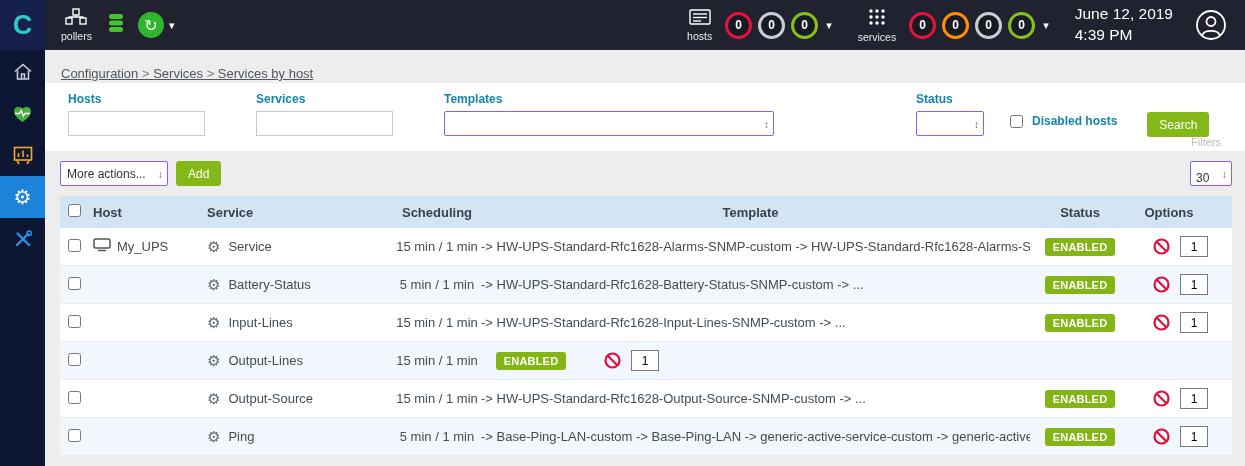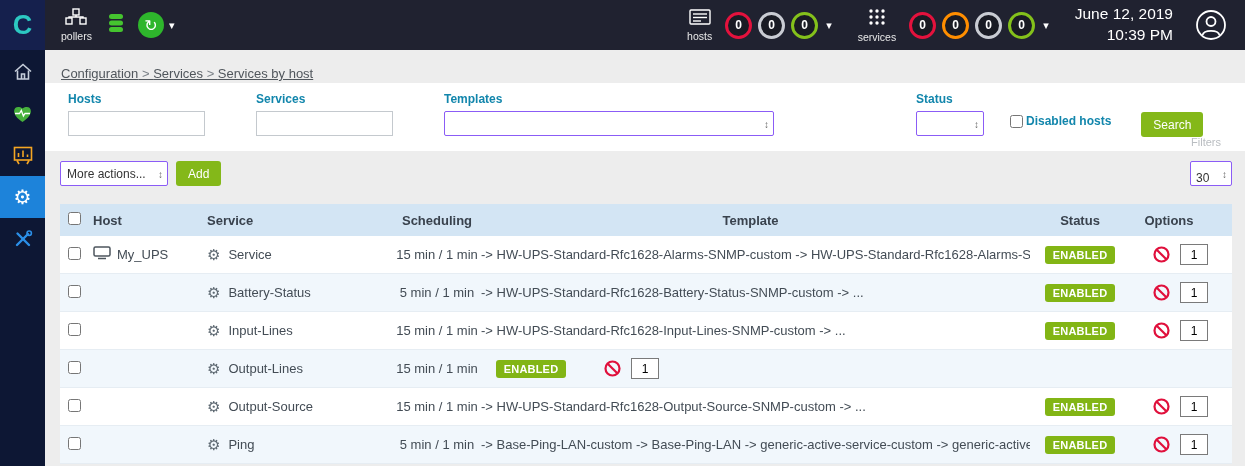--- a/index.html
+++ b/index.html
@@ -21,21 +21,21 @@
   .counter-group.hosts { margin-left:auto; }
   .counter-group.services { margin-left:26px; }
   .counters { display:flex; align-items:center; margin-left:10px; }
   .counter { width:21px; height:21px; border-radius:50%; border:3px solid #999;
     background:#191b24; color:#fff; font-size:12px; font-weight:bold;
     display:flex; align-items:center; justify-content:center; margin:0 3px; }
   .counter.down, .counter.critical { border-color:#e4123d; }
   .counter.warning { border-color:#ff8e00; }
   .counter.unreachable, .counter.unknown { border-color:#c9ccd3; }
   .counter.up, .counter.ok { border-color:#84c11b; }
-  .clock { margin:0 22px 0 26px; text-align:right; font-size:15.5px; line-height:1.35; }
+  .clock { margin:0 22px 0 26px; text-align:left; font-size:15.5px; line-height:1.35; }
   .avatar { margin-right:18px; display:flex; align-items:center; }
 
   
   .sidebar { position:absolute; top:50px; left:0; bottom:0; width:45px;
     background:#0d1734; display:flex; flex-direction:column; }
   .side-item { width:45px; height:42px; display:flex; align-items:center;
     justify-content:center; cursor:pointer; }
   .side-item.active { background:#1d83da; }
   .gear-glyph { font-size:20px; color:#fff; }
 
@@ -47,21 +47,21 @@
 
   .filter-card { background:#fff; height:68px; box-sizing:border-box;
     padding:9px 0 0 23px; display:flex; align-items:flex-start; position:relative; }
   .fblock label { display:block; font-size:12px; font-weight:bold; color:#1286ac; margin-bottom:5px; }
   .fblock input[type=text] { box-sizing:border-box; height:25px; border:1px solid #c4c9ce;
     font-size:12px; padding:0 5px; width:100%; }
   .fb-hosts{width:137px;margin-right:51px}
   .fb-services{width:137px;margin-right:51px}
   .fb-templates{width:330px;margin-right:142px}
   .fb-status{width:68px;margin-right:26px}
-  .fb-disabled{margin-top:22px; margin-right:30px; display:flex; align-items:center; gap:3px;
+  .fb-disabled{margin-top:22px; margin-right:30px; display:flex; align-items:center; gap:9px;
     font-size:12px; font-weight:bold; color:#1286ac;}
   .fb-search{margin-top:20px}
   .btn-green { background:#84b819; color:#fff; border:none; border-radius:3px;
     height:25px; padding:0 12px; font-size:12px; cursor:pointer; font-family:Liberation Sans, sans-serif; }
   .filters-hint { position:absolute; right:24px; bottom:3px; font-size:11px; color:#b9bdc1; }
 
   .sel { position:relative; display:inline-block; }
   .sel select { appearance:none; -webkit-appearance:none; box-sizing:border-box;
     border:1px solid #8b5cf6; background:#fff; height:25px; font-size:12px;
     padding:0 18px 0 6px; border-radius:2px; color:#333; width:100%; font-family:inherit; }
@@ -69,21 +69,21 @@
     transform:translateY(-50%); font-size:10px; color:#666; pointer-events:none; }
   .sel.full { width:100%; }
 
   .actions { height:45px; display:flex; align-items:center; padding:0 13px 0 15px; }
   .sel.more { width:108px; }
   .actions .btn-green { margin-left:8px; }
   .sel.pagesize { margin-left:auto; width:42px; }
   .sel.pagesize select { padding:8px 16px 0 5px; }
 
   
-  .table-wrap { margin:8px 13px 0 15px; background:#fef9c3; }
+  .table-wrap { margin:0 13px 0 15px; background:#fef9c3; }
   .thead { display:flex; align-items:center; background:#d3e5f4; height:32px;
     font-size:13px; font-weight:bold; color:#39424d; }
   .trow { display:flex; align-items:center; height:37px; font-size:13px;
     color:#434c55; background:#fff; border-bottom:1px solid #e6edf3; }
   .trow.alt { background:#f1f7fc; }
   .cell { box-sizing:border-box; flex-shrink:0; }
   .c-check { width:33px; padding-left:8px; }
   .c-host { width:108px; display:flex; align-items:center; gap:6px; }
   .c-service { width:192px; display:flex; align-items:center; gap:8px; padding-left:6px; }
   .c-sched { width:88px; text-align:center; }
@@ -169,21 +169,21 @@
         <span class="counter critical">0</span>
         <span class="counter warning">0</span>
         <span class="counter unknown">0</span>
         <span class="counter ok">0</span>
       </div>
     <span class="chev">▾</span>
   </div>
 
   <div class="clock">
     <div>June 12, 2019</div>
-    <div>10:39 PM</div>
+    <div>4:39 PM</div>
   </div>
 
   <span class="avatar">
     <svg width="32" height="32" viewBox="0 0 32 32" fill="none" stroke="#fff" stroke-width="1.8">
       <circle cx="16" cy="16" r="14"></circle>
         <circle cx="16" cy="12.5" r="4.5"></circle>
       <path d="M7.5 26 C9 20.5 23 20.5 24.5 26"></path>
     </svg>
   </span>
 </header>

